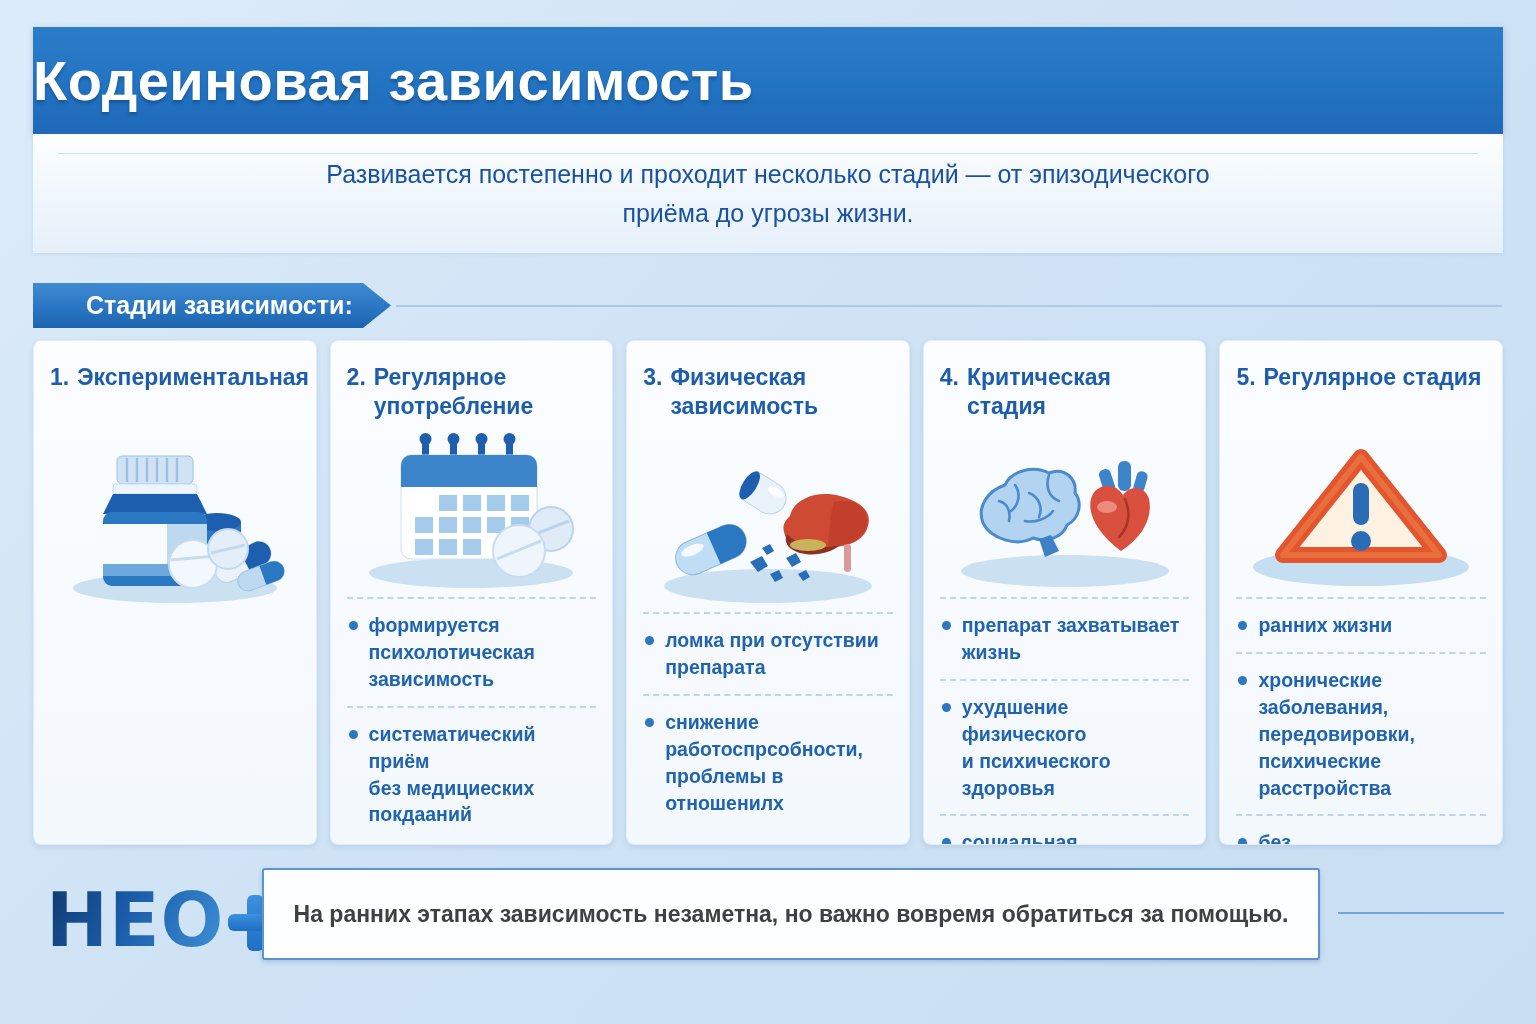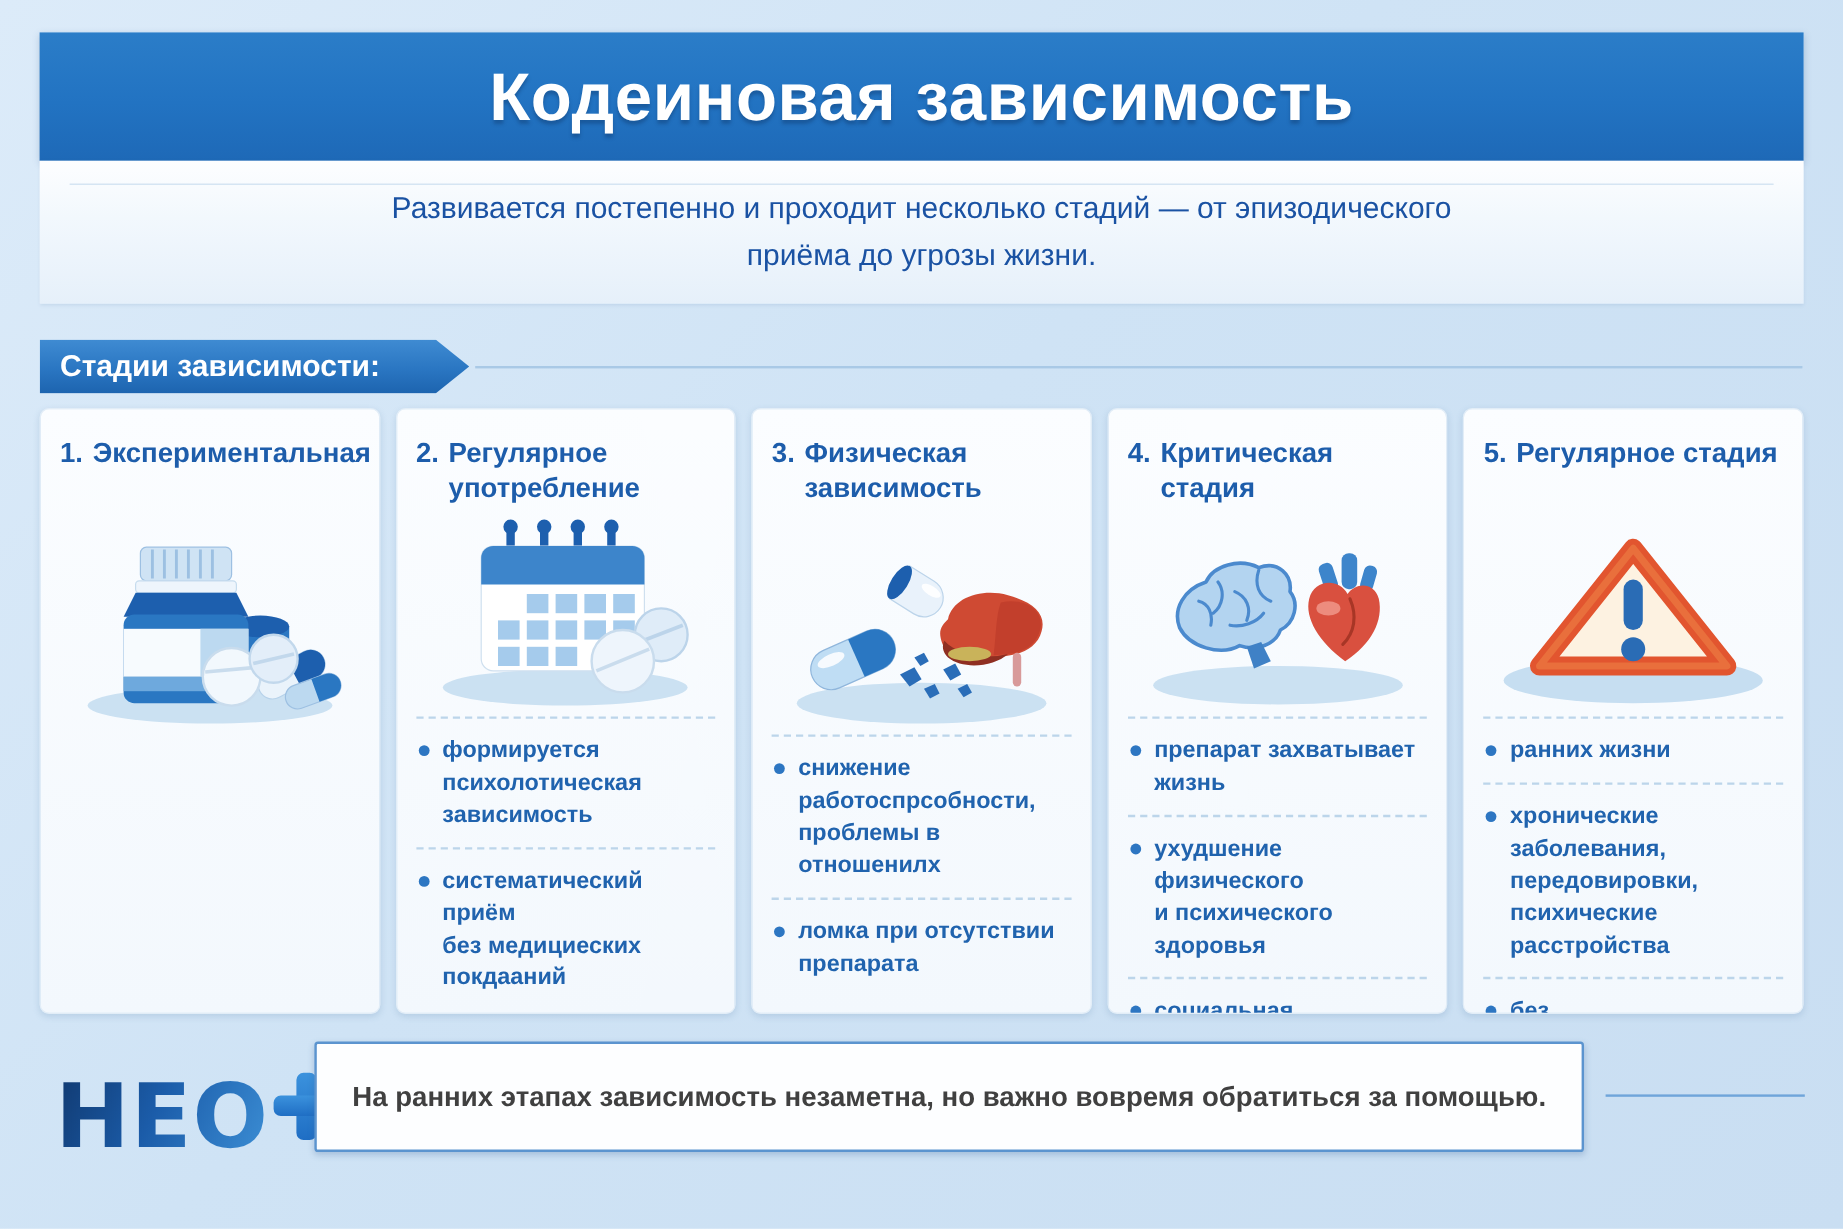--- a/index.html
+++ b/index.html
@@ -6,21 +6,21 @@
   body{
     width:1536px;height:1024px;position:relative;overflow:hidden;
     font-family:"Liberation Sans","DejaVu Sans",sans-serif;
     background:linear-gradient(135deg,#dcebf9 0%,#cfe3f5 45%,#c9def2 100%);
   }
   
   .header{
     position:absolute;left:33px;top:27px;width:1470px;height:107px;
     background:linear-gradient(180deg,#2b7dc8 0%,#2273c2 55%,#1e69b7 100%);
     box-shadow:0 2px 6px rgba(40,80,130,.25);
-    display:flex;align-items:center;justify-content:center;
+    display:flex;align-items:center;justify-content:flex-start;
   }
   .header h1{
     margin:0;color:#ffffff;font-size:56px;font-weight:800;letter-spacing:.5px;
     text-shadow:0 3px 3px rgba(15,55,105,.40);
   }
   
   .subtitle-band{
     position:absolute;left:33px;top:134px;width:1470px;height:119px;
     background:linear-gradient(180deg,#fdfeff 0%,#f2f8fd 40%,#e6f0fa 100%);
     box-shadow:0 1px 3px rgba(90,130,170,.18);
@@ -31,21 +31,21 @@
   }
   .subtitle{
     margin:0;color:#1a52a3;font-size:25px;font-weight:400;line-height:1.55;
     text-align:center;white-space:pre-line;
   }
   
   .ribbon{
     position:absolute;left:33px;top:283px;height:45px;width:358px;
     background:linear-gradient(180deg,#3f8bd2 0%,#2a76c2 55%,#1d64af 100%);
     clip-path:polygon(0 0,calc(100% - 28px) 0,100% 50%,calc(100% - 28px) 100%,0 100%);
-    display:flex;align-items:center;padding-left:17px;box-sizing:border-box;
+    display:flex;align-items:center;padding-left:53px;box-sizing:border-box;
   }
   .ribbon span{color:#ffffff;font-size:25px;font-weight:800;}
   .ribbon-line{
     position:absolute;left:396px;top:305px;height:2px;width:1106px;background:#a9c9e6;
   }
   
   .cards{
     position:absolute;left:33px;top:340px;width:1470px;height:505px;
     display:grid;grid-template-columns:repeat(5,1fr);gap:13px;
   }
@@ -67,21 +67,21 @@
   .icon-area svg{display:block;}
   .bullet{
     border-top:2px dashed #bcd5ea;padding:13px 2px;display:flex;gap:11px;
   }
   .dot{width:9px;height:9px;border-radius:50%;background:#2d76c2;margin-top:9px;flex:none;}
   .bullet-text{
     color:#2063ae;font-size:19.5px;font-weight:600;line-height:1.38;white-space:pre-line;
   }
   
   .logo{
-    position:absolute;left:46px;top:872px;height:96px;display:flex;margin-top:16px;
+    position:absolute;left:46px;top:872px;height:96px;display:flex;align-items:center;
   }
   .logo-text{
     font-family:"DejaVu Sans","Liberation Sans",sans-serif;
     font-size:74px;font-weight:900;letter-spacing:1px;
     background:linear-gradient(115deg,#10386e 0%,#1b5ca9 45%,#3f93d9 100%);
     -webkit-background-clip:text;background-clip:text;color:transparent;
   }
   .logo-plus{position:relative;width:54px;height:56px;margin-left:4px;margin-top:6px;}
   .logo-plus::before{
     content:"";position:absolute;left:19px;top:0;width:17px;height:56px;border-radius:6px;
@@ -246,28 +246,28 @@
           <path d="M92 116 l12 -6 l6 10 l-10 6 z"></path>
           <path d="M112 128 l9 -4 l4 8 l-8 4 z"></path>
           <path d="M128 112 l10 -5 l5 9 l-9 5 z"></path>
           <path d="M140 128 l8 -4 l4 7 l-7 4 z"></path>
           <path d="M104 102 l8 -4 l4 7 l-7 4 z"></path>
         </g>
       </svg>
     </div>
     <div class="bullet">
       <span class="dot"></span>
+      <span class="bullet-text">ломка при отсутствии
+препарата</span>
+    </div>
+    <div class="bullet">
+      <span class="dot"></span>
       <span class="bullet-text">снижение
 работоспрсобности,
 проблемы в отношенилх</span>
-    </div>
-    <div class="bullet">
-      <span class="dot"></span>
-      <span class="bullet-text">ломка при отсутствии
-препарата</span>
     </div>
   </div>
 
   <div class="card">
     <div class="card-title">
       <span>4.</span>
       <span>Критическая стадия</span>
     </div>
     <div class="icon-area">
       <svg width="220" height="160" viewBox="0 0 220 160">

